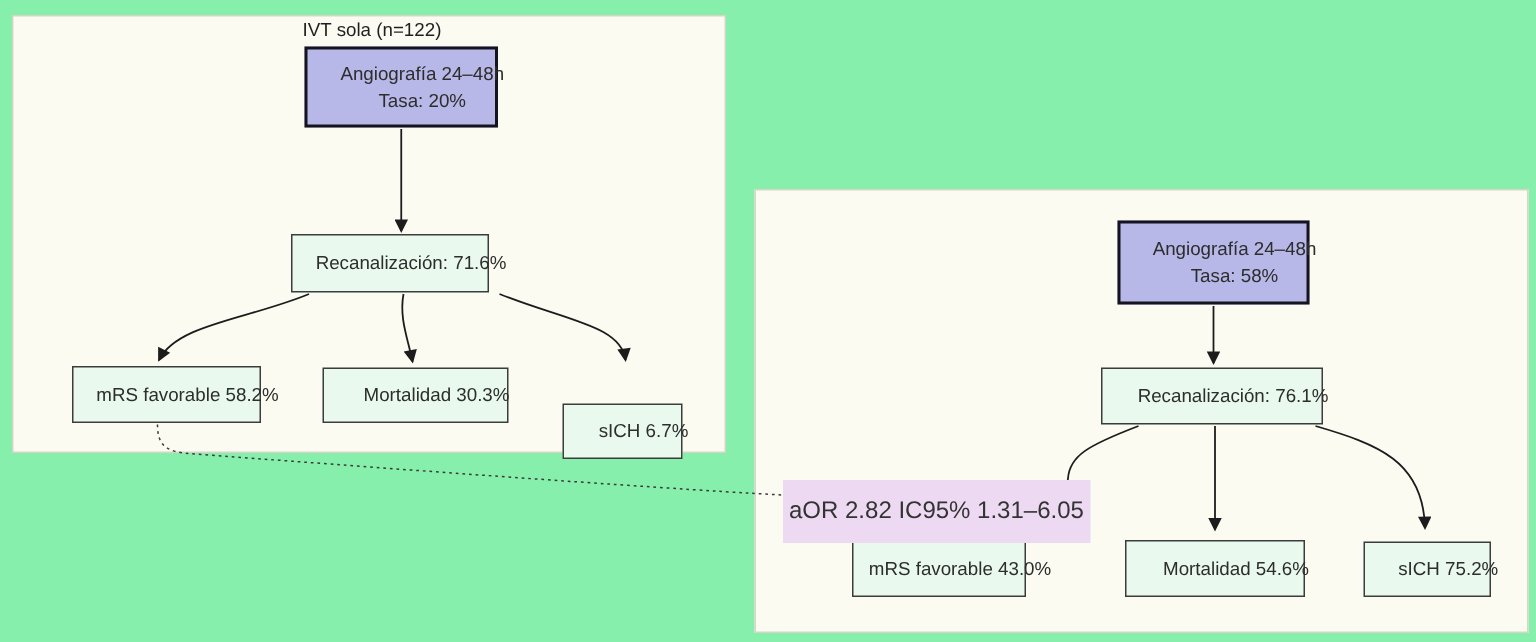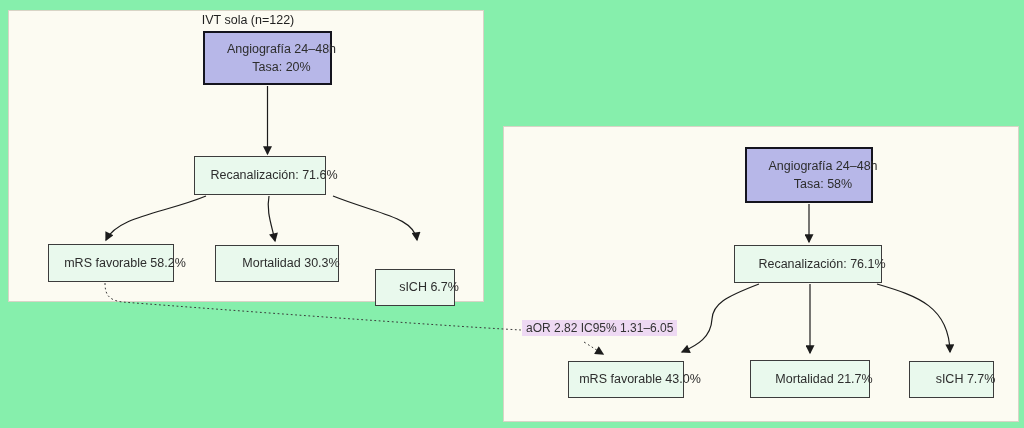--- a/index.html
+++ b/index.html
@@ -37,21 +37,21 @@
   .n-mrs-l{left:48px;top:244px;width:126px;height:38px;}
   .n-mort-l{left:215px;top:245px;width:124px;height:37px;}
   .n-sich-l{left:375px;top:245px;width:80px;height:37px;margin-top:24px;}
   .n-angio-r{left:745px;top:147px;width:128px;height:56px;}
   .n-recan-r{left:734px;top:245px;width:148px;height:38px;}
   .n-mrs-r{left:568px;top:361px;width:116px;height:37px;}
   .n-mort-r{left:750px;top:360px;width:120px;height:38px;}
   .n-sich-r{left:909px;top:361px;width:85px;height:37px;}
   .annot{
     position:absolute;left:522px;top:320px;background:var(--annot);
-    font-size:12px;color:#333333;padding:1px 4px;z-index:10;white-space:nowrap;
+    font-size:16px;color:#333333;padding:12px 4px;z-index:10;white-space:nowrap;
   }
   svg.edges{position:absolute;left:0;top:0;z-index:5;pointer-events:none;}
   .edge{fill:none;stroke:var(--line);stroke-width:1.2;}
   .dotted{fill:none;stroke:#3a3a3a;stroke-width:1;stroke-dasharray:1.8 2.6;}
 </style>
 </head>
 <body>
 
 <div class="canvas">
 
@@ -89,18 +89,18 @@
   <div class="node green n-mrs-l">mRS favorable 58.2%</div>
   <div class="node green n-mort-l">Mortalidad 30.3%</div>
   <div class="node green n-sich-l">sICH 6.7%</div>
 
   <div class="node purple n-angio-r">
     <div>Angiografía 24–48h</div>
     <div>Tasa: 58%</div>
   </div>
   <div class="node green n-recan-r">Recanalización: 76.1%</div>
   <div class="node green n-mrs-r">mRS favorable 43.0%</div>
-  <div class="node green n-mort-r">Mortalidad 21.7%</div>
-  <div class="node green n-sich-r">sICH 7.7%</div>
+  <div class="node green n-mort-r">Mortalidad 54.6%</div>
+  <div class="node green n-sich-r">sICH 75.2%</div>
 
   <div class="annot">aOR 2.82 IC95% 1.31–6.05</div>
 
 </div>
 
 </body></html>

